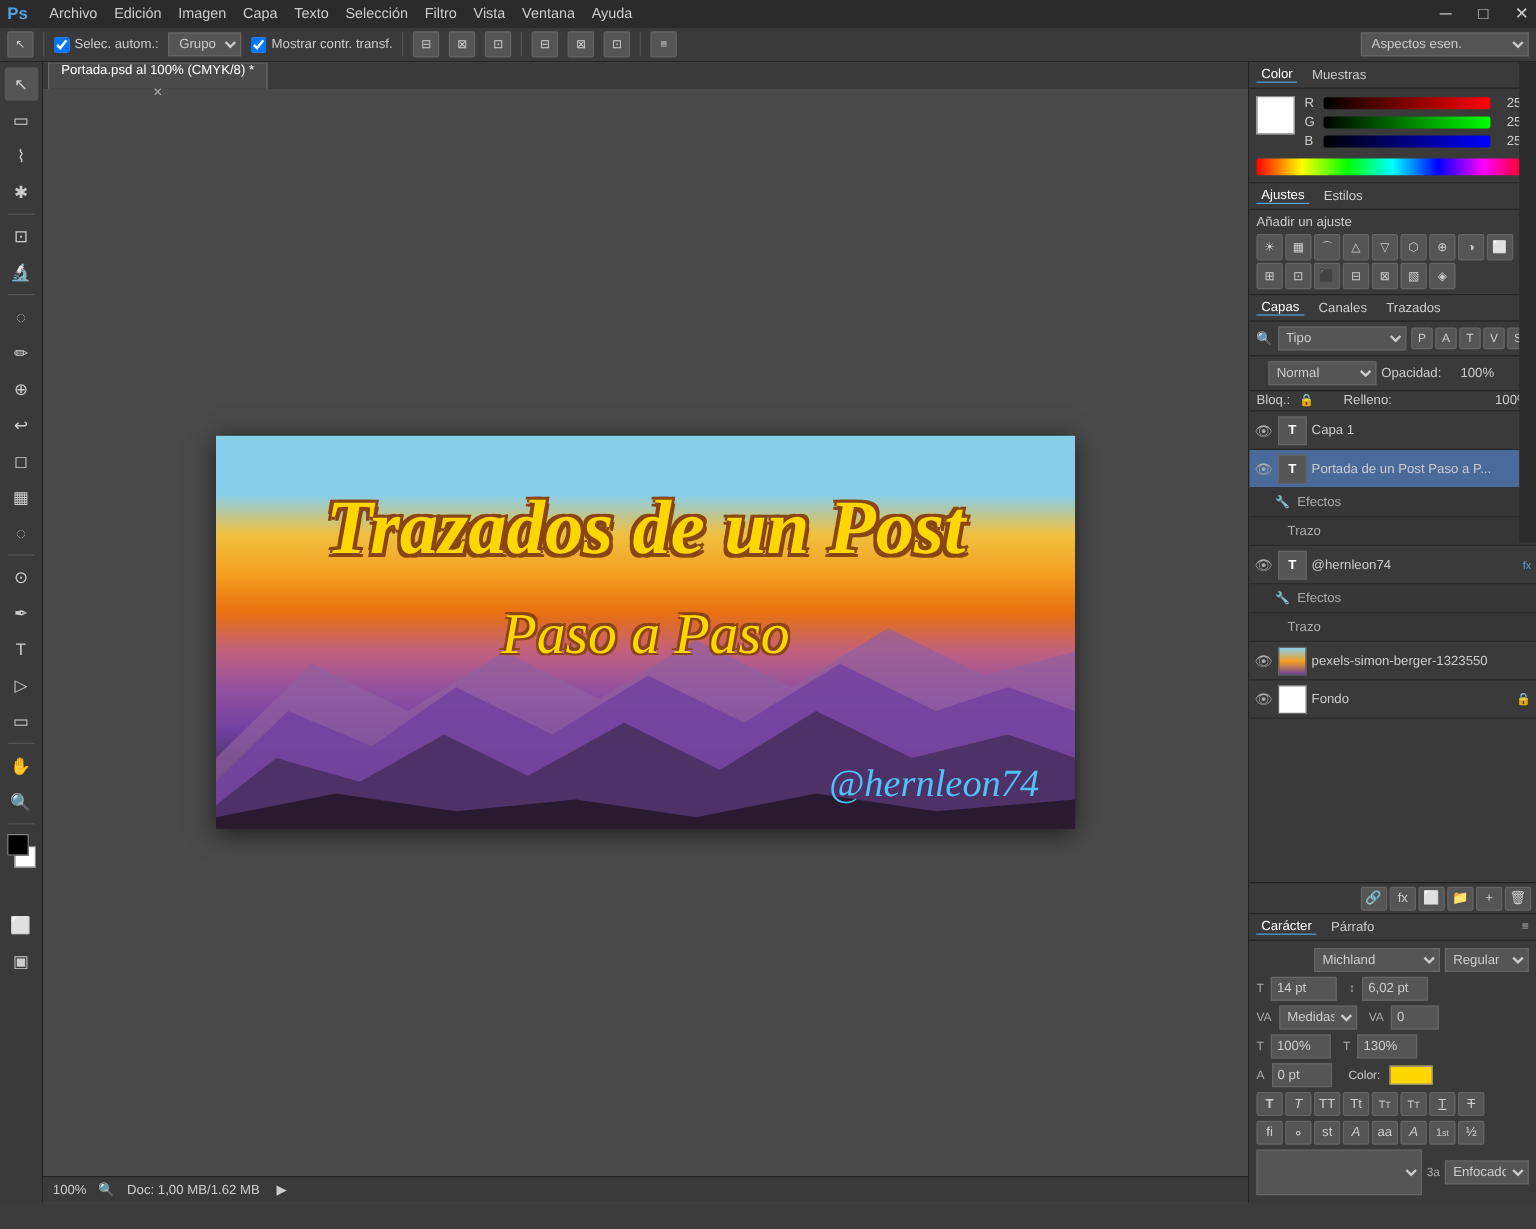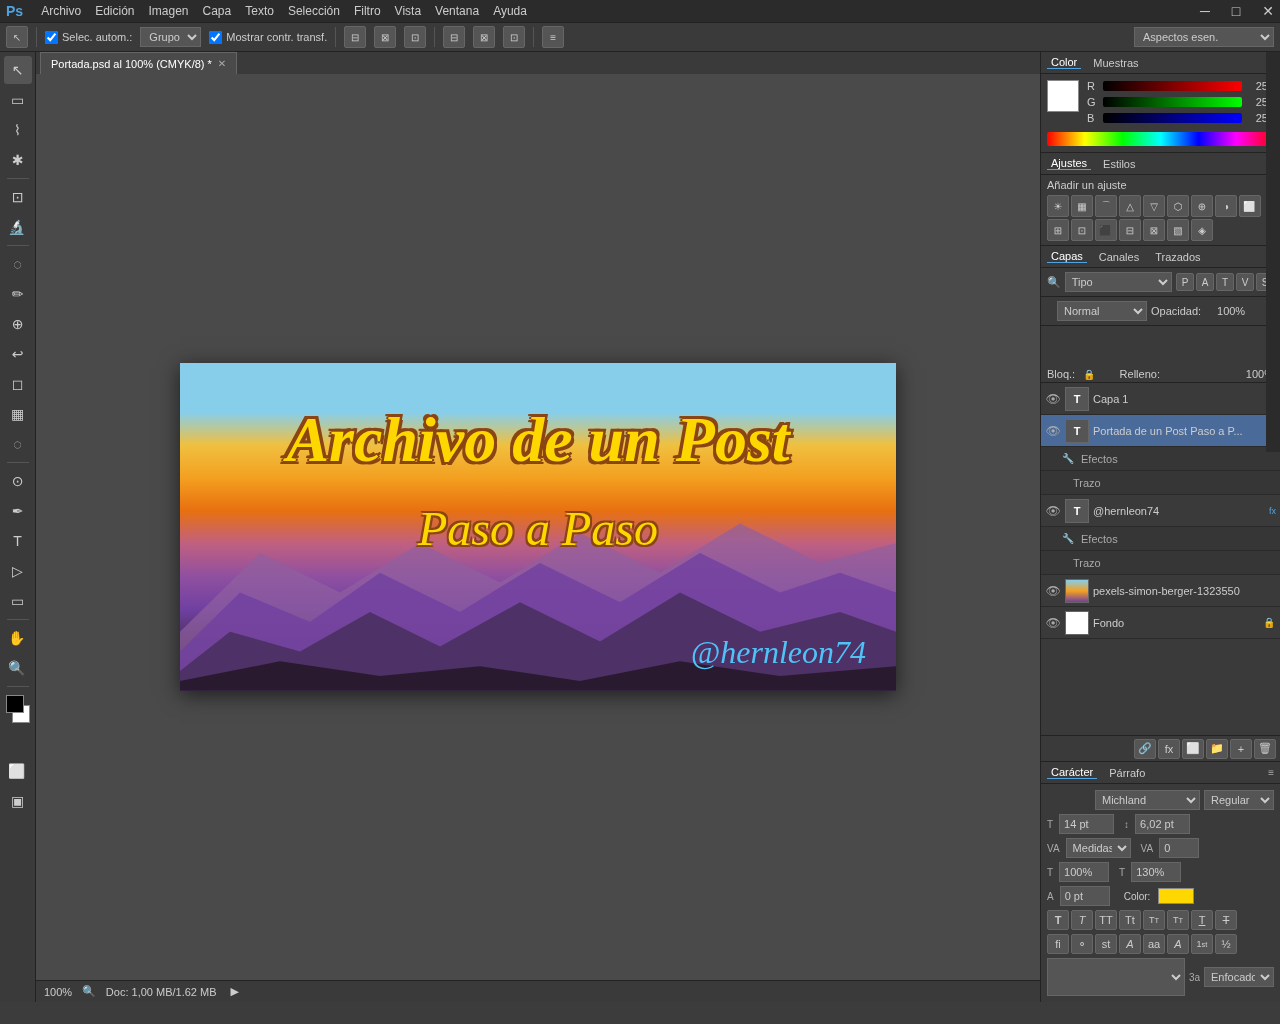--- a/index.html
+++ b/index.html
@@ -178,20 +178,21 @@
       background: #555;
       border: 1px solid #666;
       border-bottom: none;
       padding: 0 10px;
       display: flex;
       align-items: center;
       gap: 6px;
       font-size: 11px;
       color: #ddd;
       cursor: pointer;
+      flex-direction: column;
     }
     .tab.active { background: #4a4a4a; color: #fff; }
     .tab-close {
       font-size: 10px;
       color: #aaa;
       cursor: pointer;
     }
     #canvas-scroll {
       flex: 1;
       overflow: hidden;
@@ -461,21 +462,20 @@
       width: 40px;
       text-align: right;
     }
     .fill-row {
       padding: 2px 6px;
       display: flex;
       align-items: center;
       gap: 4px;
       border-bottom: 1px solid #222;
       font-size: 11px;
-      margin-top: 40px;
     }
     .fill-label { color: #ccc; flex: 1; }
     .fill-value { color: #ccc; }
     .layers-list {
       flex: 1;
       overflow-y: auto;
       background: #3a3a3a;
     }
     .layer-item {
       height: 32px;
@@ -764,21 +764,21 @@
           <svg id="mountains-svg" viewBox="0 0 716 200" preserveAspectRatio="none">
 
             <polygon points="0,140 80,60 160,100 240,50 320,90 400,40 480,80 560,30 640,70 716,50 716,200 0,200" fill="#9060a0" opacity="0.7"></polygon>
 
             <polygon points="0,160 60,100 130,130 200,80 280,120 360,70 440,110 520,60 600,100 660,80 716,100 716,200 0,200" fill="#7040a0" opacity="0.8"></polygon>
 
             <polygon points="0,180 50,140 120,160 190,120 260,155 340,110 420,150 500,100 580,140 660,120 716,140 716,200 0,200" fill="#4a3060" opacity="0.9"></polygon>
 
             <polygon points="0,190 100,170 200,185 300,175 400,190 500,170 600,185 716,175 716,200 0,200" fill="#2a1a30"></polygon>
           </svg>
-          <div id="canvas-text-main">Archivo de un Post</div>
+          <div id="canvas-text-main">Trazados de un Post</div>
           <div id="canvas-text-sub">Paso a Paso</div>
           <div id="canvas-text-author">@hernleon74</div>
         </div>
       </div>
     </div>
     <div id="status-bar">
       <span>100%</span>
       <span>🔍</span>
       <span>Doc: 1,00 MB/1.62 MB</span>
       <span style="margin-left:4px;">▶</span>

